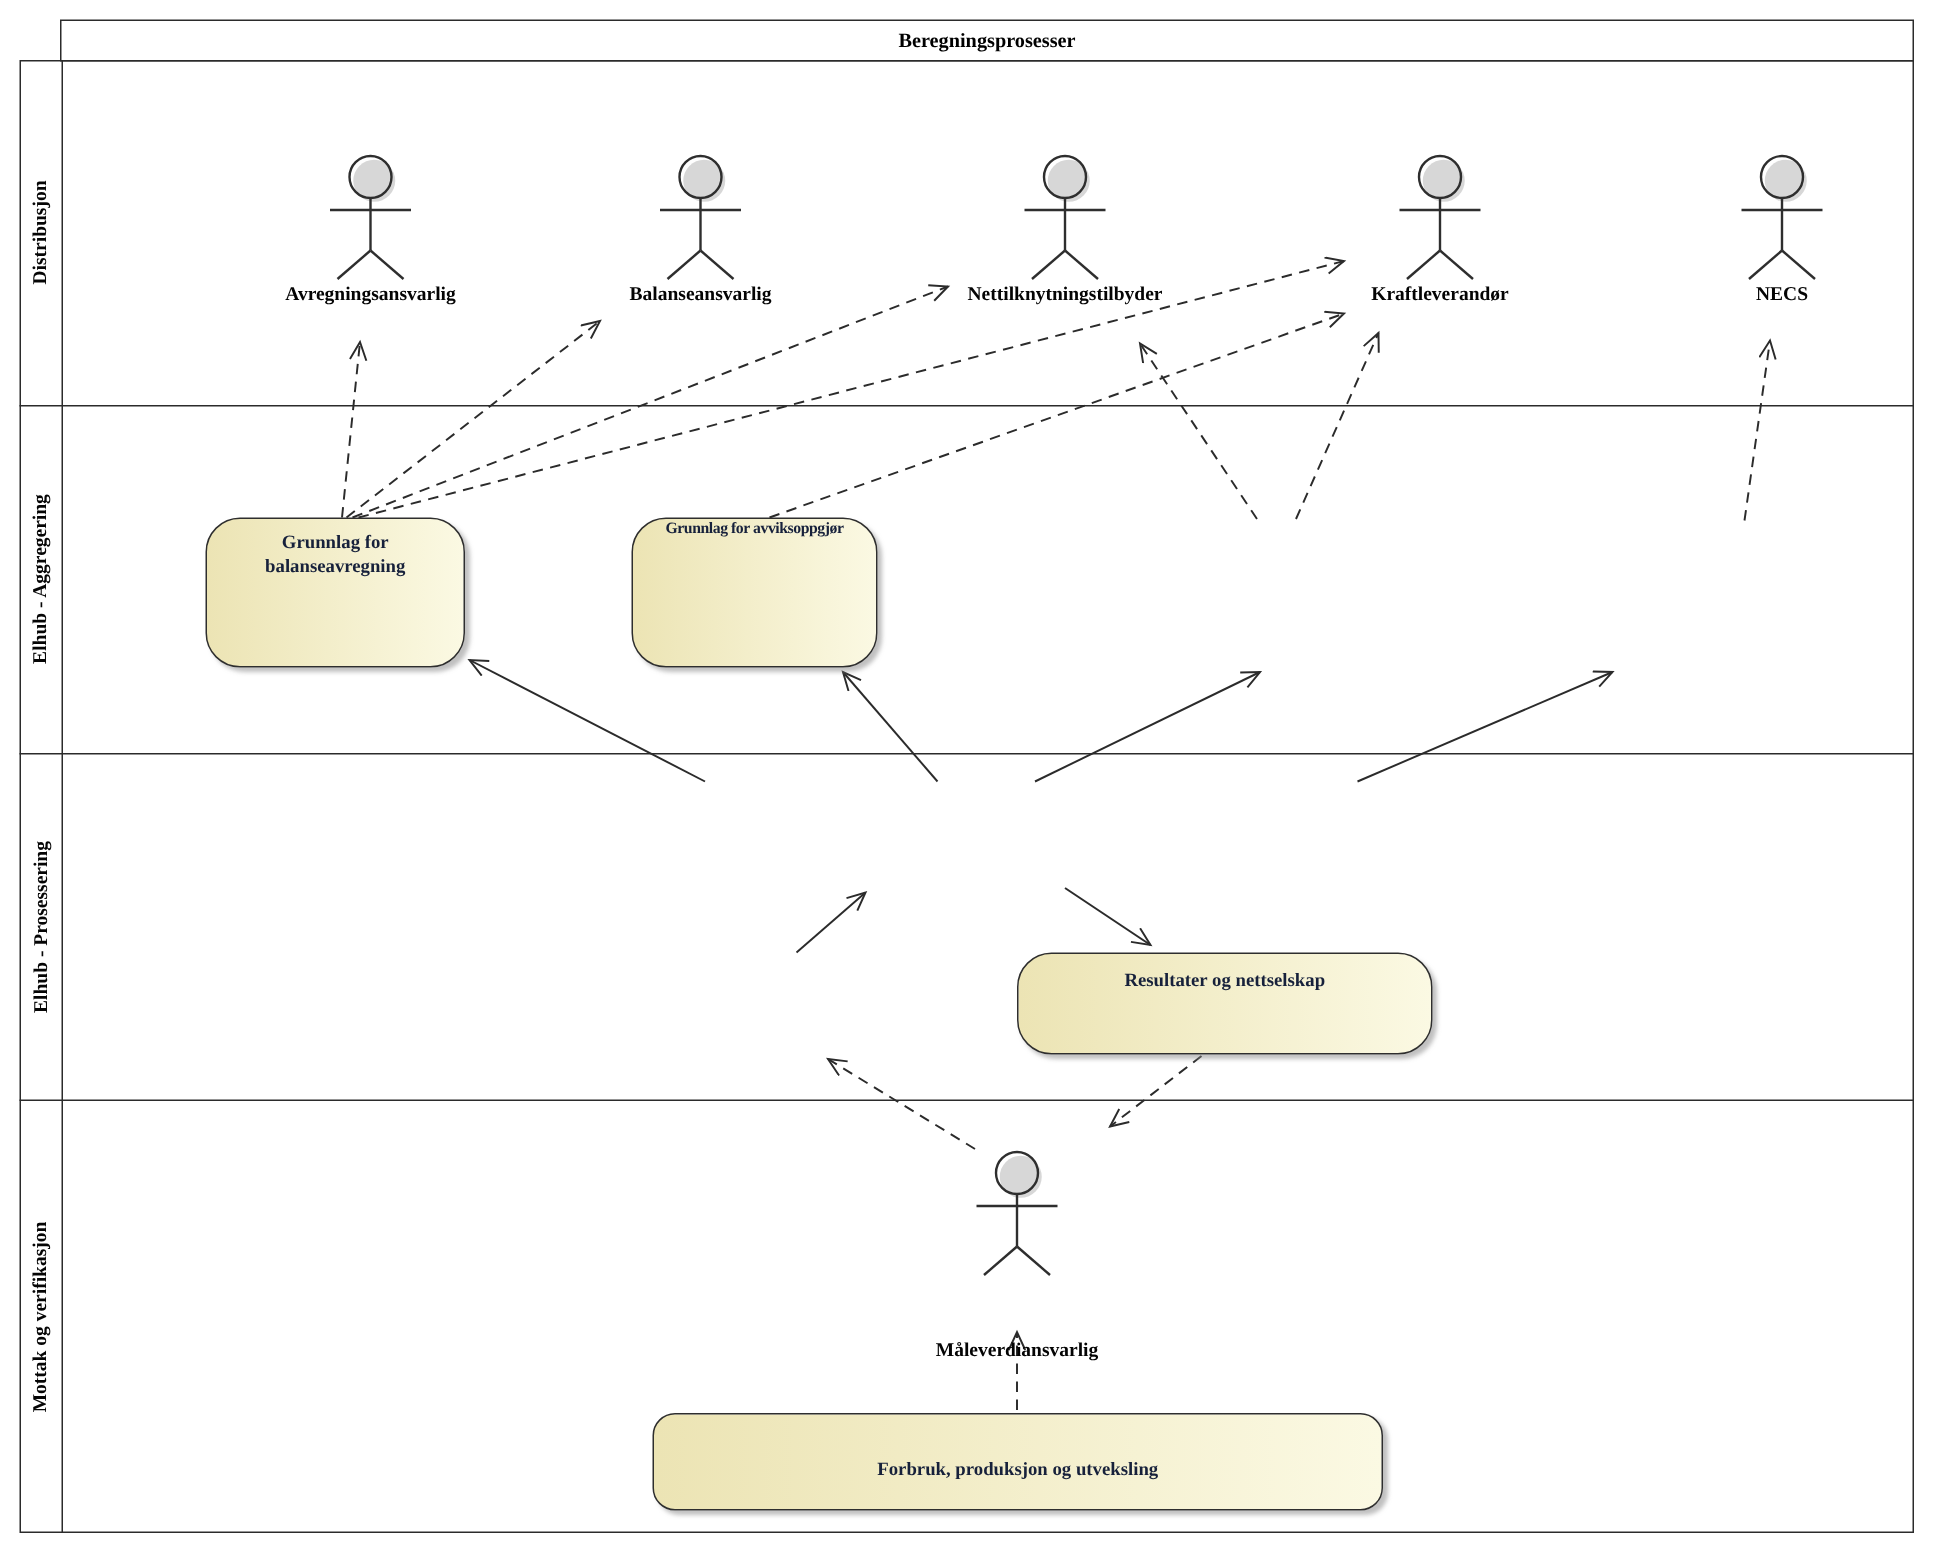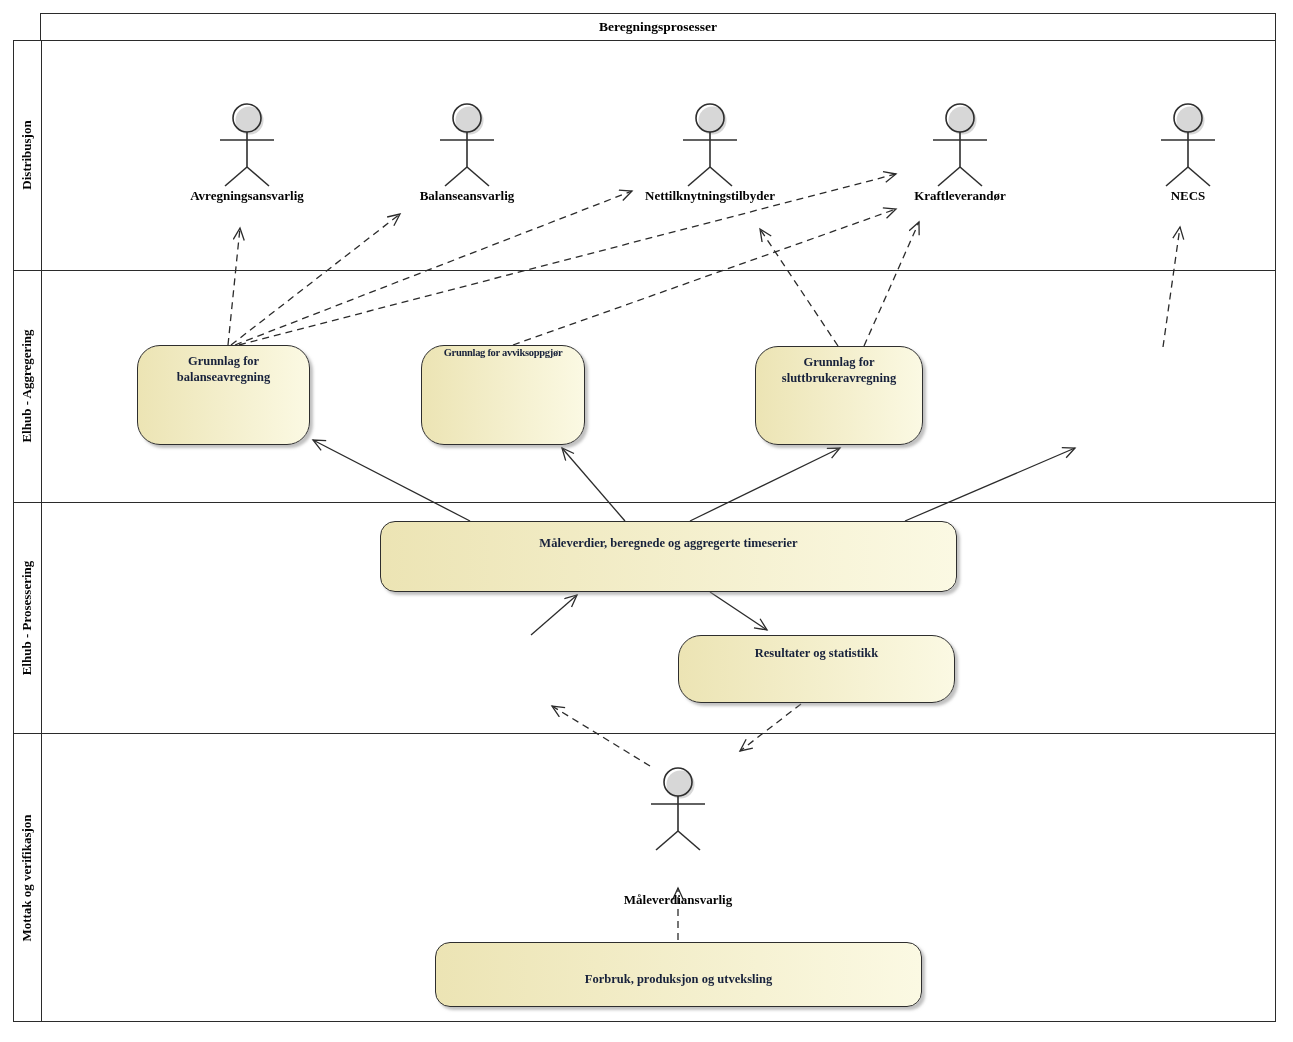--- a/index.html
+++ b/index.html
@@ -158,26 +158,20 @@
   <div class="actor-label" style="left:960px;top:188px">Kraftleverandør</div>
   <div class="actor-label" style="left:1188px;top:188px">NECS</div>
   <div class="actor-label" style="left:678px;top:892px">Måleverdiansvarlig</div>
 
   <div class="node" style="left:137px;top:345px;width:173px;height:100px;padding-top:7px">
     <span class="lbl">Grunnlag for balanseavregning</span>
   </div>
   <div class="node" style="left:421px;top:345px;width:164px;height:100px;padding-top:0;font-size:10.5px;letter-spacing:-0.3px;white-space:nowrap">
     <span class="lbl" style="padding:0 2px">Grunnlag for avviksoppgjør</span>
   </div>
-  <div class="node" style="left:755px;top:346px;width:168px;height:99px;padding-top:7px">
-    <span class="lbl">Grunnlag for sluttbrukeravregning</span>
-  </div>
-  <div class="node" style="left:380px;top:521px;width:577px;height:71px;padding-top:13px;border-radius:15px">
-    <span class="lbl">Måleverdier, beregnede og aggregerte timeserier</span>
-  </div>
   <div class="node" style="left:678px;top:635px;width:277px;height:68px;padding-top:9px">
-    <span class="lbl">Resultater og statistikk</span>
+    <span class="lbl">Resultater og nettselskap</span>
   </div>
   <div class="node" style="left:435px;top:942px;width:487px;height:65px;padding-top:28px;border-radius:15px">
     <span class="lbl">Forbruk, produksjon og utveksling</span>
   </div>
 
 </div>
 
 </body></html>

